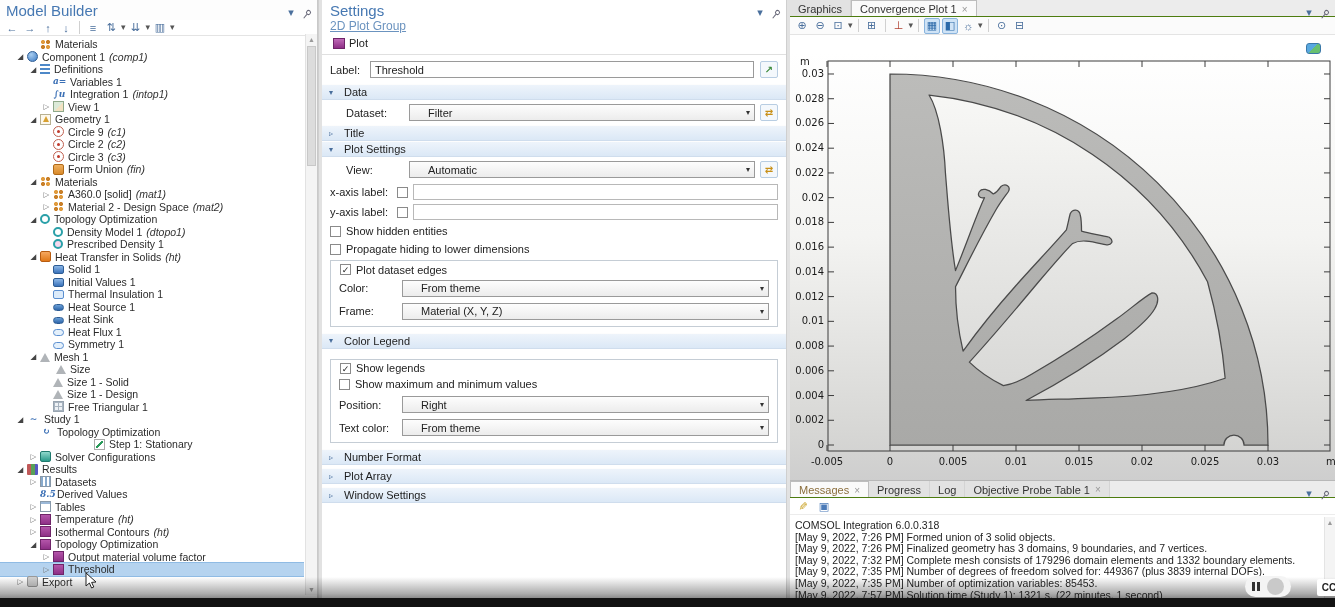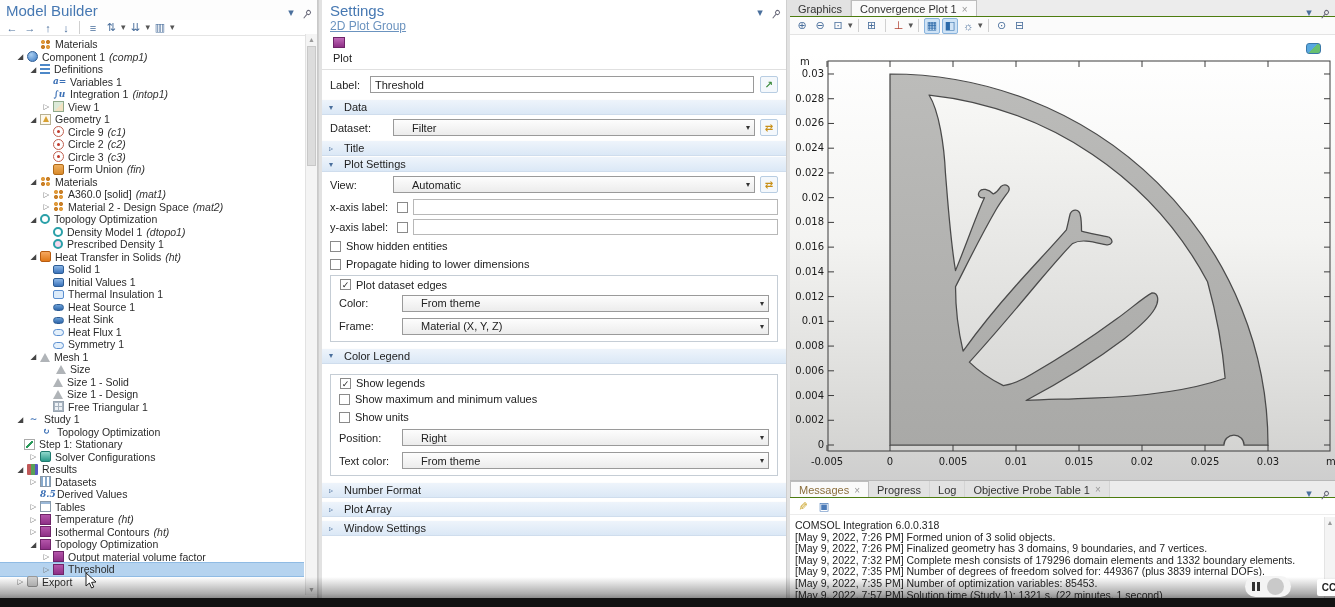--- a/index.html
+++ b/index.html
@@ -73,31 +73,31 @@
   #mb-scroll { position:absolute; right:0; top:34px; width:12px; bottom:12px; background:#f4f4f4; border-left:1px solid #e2e2e2;}
   #mb-thumb  { position:absolute; left:1px; right:1px; top:12px; height:120px; background:#dcdcdc; border:1px solid #c8c8c8;}
   .sb-arrow { position:absolute; left:0; right:0; height:11px; color:#9a9a9a; font-size:7px; text-align:center; line-height:11px;}
 
   
   .vsplit { position:absolute; top:0; bottom:0; width:4px; background:#e2e2e2; border-left:1px solid #cfcfcf; }
 
   
   #settings { position:absolute; left:322px; top:0; width:464px; height:607px; background:#fff; }
   #set-head { position:relative; padding:2px 0 0 8px; }
-  .plotbtn { display:inline-flex; align-items:flex-start; gap:4px; margin:2px 0 3px 8px; padding:1px 6px 1px 2px;
-             font-size:11px; color:#222; border:1px solid transparent; border-radius:2px;flex-direction:column;}
+  .plotbtn { display:inline-flex; align-items:center; gap:4px; margin:2px 0 3px 8px; padding:1px 6px 1px 2px;
+             font-size:11px; color:#222; border:1px solid transparent; border-radius:2px;}
   .plot-ic { width:12px; height:11px; background:linear-gradient(#c06ab8,#8e2f86); border:1px solid #6e2468; }
   #set-body { border-top:1px solid #e0e0e0; font-size:11px; color:#222; }
   .lblrow { display:flex; align-items:center; padding:6px 8px 6px 8px; gap:6px; }
   .lblrow input { flex:1; height:17px; border:1px solid #9a9a9a; font:11px "Liberation Sans",sans-serif; padding:0 4px; color:#222;}
   .sec { height:16px; background:linear-gradient(#eef4fb,#dbe8f6); border-top:1px solid #fdfdfd;
          border-bottom:1px solid #cfdded; display:flex; align-items:center; padding-left:7px; gap:7px;
          font-size:11px; color:#1d1d1d; }
   .sec .chev { font-size:8px; color:#4a6f9c; width:8px; }
-  .setrow { display:flex; align-items:center; padding:4px 8px 4px 8px; gap:5px; }
+  .setrow { display:flex; align-items:center; padding:4px 8px 4px 24px; gap:5px; }
   .setrow .cap { width:58px; flex:none; }
   .dd { flex:1; height:17px; background:linear-gradient(#fdfdfd,#ececec); border:1px solid #9a9a9a;
         display:flex; align-items:center; padding:0 4px; position:relative; }
   .dd .ddval { flex:1; padding-left:14px; }
   .dd .dda { font-size:8px; color:#333; }
   .sidebtn { width:18px; height:17px; flex:none; border:1px solid #b8cde2; border-radius:2px; background:#f4f8fc;
              display:flex; align-items:center; justify-content:center; font-size:10px; font-weight:bold; }
   .cb { width:11px; height:11px; flex:none; border:1px solid #8a8a8a; background:#fff; font-size:9px;
         line-height:10px; text-align:center; color:#222; }
   .cbrow { display:flex; align-items:center; gap:5px; padding:3px 8px; }
@@ -333,21 +333,21 @@
         <div class="trow" style="padding-left: 15px;">
           <span class="arr">◢</span>
           <span class="ic ic-txt">∼</span>
           <span class="tlabel">Study 1</span>
         </div>
         <div class="trow" style="padding-left: 28px;">
           <span class="arr"></span>
           <span class="ic ic-txt">↻</span>
           <span class="tlabel">Topology Optimization</span>
         </div>
-        <div class="trow" style="padding-left: 12px;">
+        <div class="trow" style="padding-left: 44px; margin-left: 38px;">
           <span class="arr"></span>
           <span class="ic ic-line"></span>
           <span class="tlabel">Step 1: Stationary</span>
         </div>
         <div class="trow" style="padding-left: 28px;">
           <span class="arr col">▷</span>
           <span class="ic ic-solver"></span>
           <span class="tlabel">Solver Configurations</span>
         </div>
         <div class="trow" style="padding-left: 15px;">
@@ -505,24 +505,20 @@
         <span>Color Legend</span>
       </div>
       <div class="grpbox" style="margin-top:10px">
         <div class="cbrow head">
           <span class="cb">✓</span>
           <span>Show legends</span>
         </div>
         <div class="cbrow">
           <span class="cb"></span>
           <span>Show maximum and minimum values</span>
-        </div>
-        <div class="cbrow">
-          <span class="cb"></span>
-          <span>Show units</span>
         </div>
         <div class="setrow" style="padding:3px 8px">
           <span class="cap">Position:</span>
           <div class="dd">
             <span class="ddval">Right</span>
             <span class="dda">▾</span>
           </div>
         </div>
         <div class="setrow" style="padding:3px 8px 0 8px">
           <span class="cap">Text color:</span>

